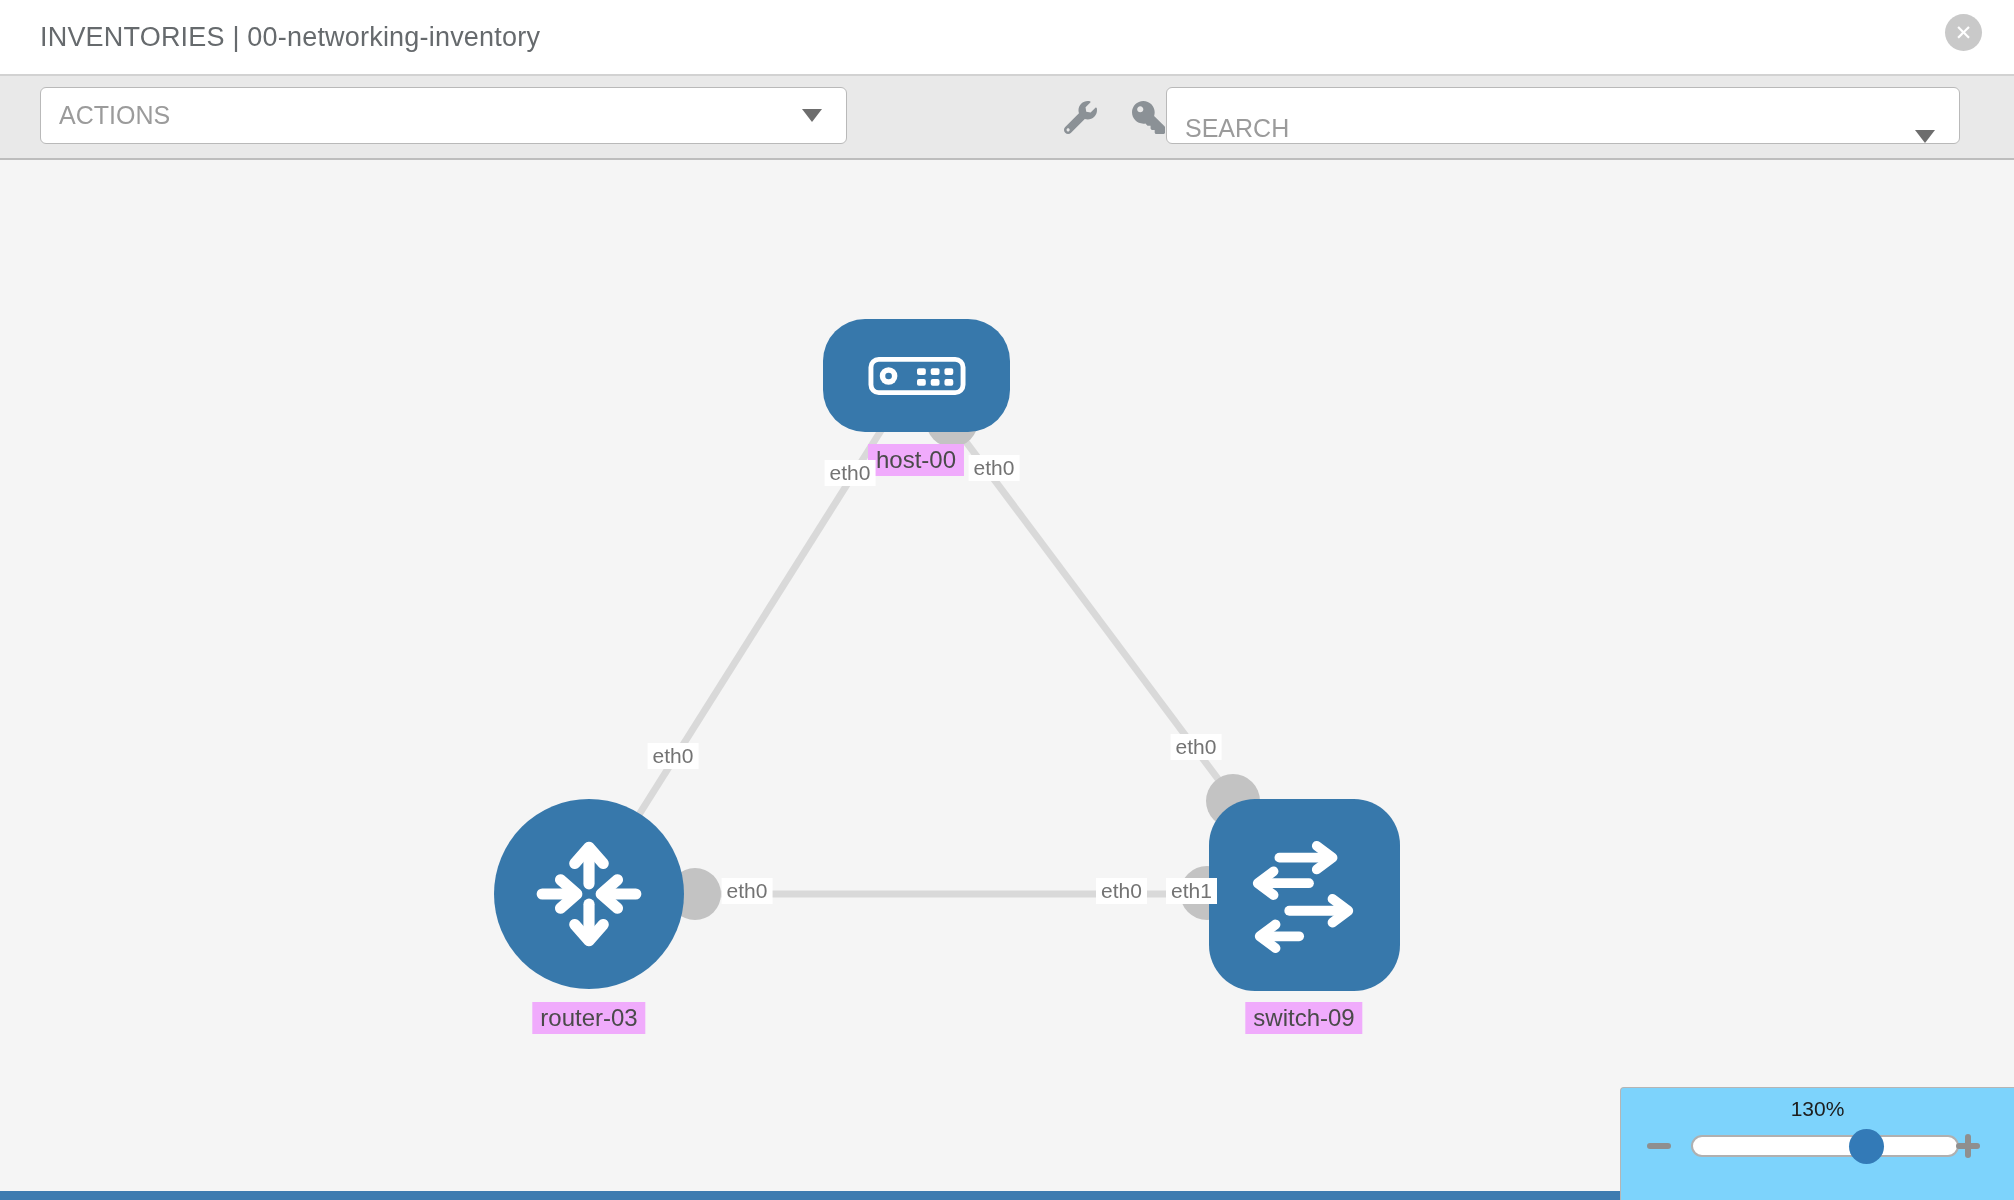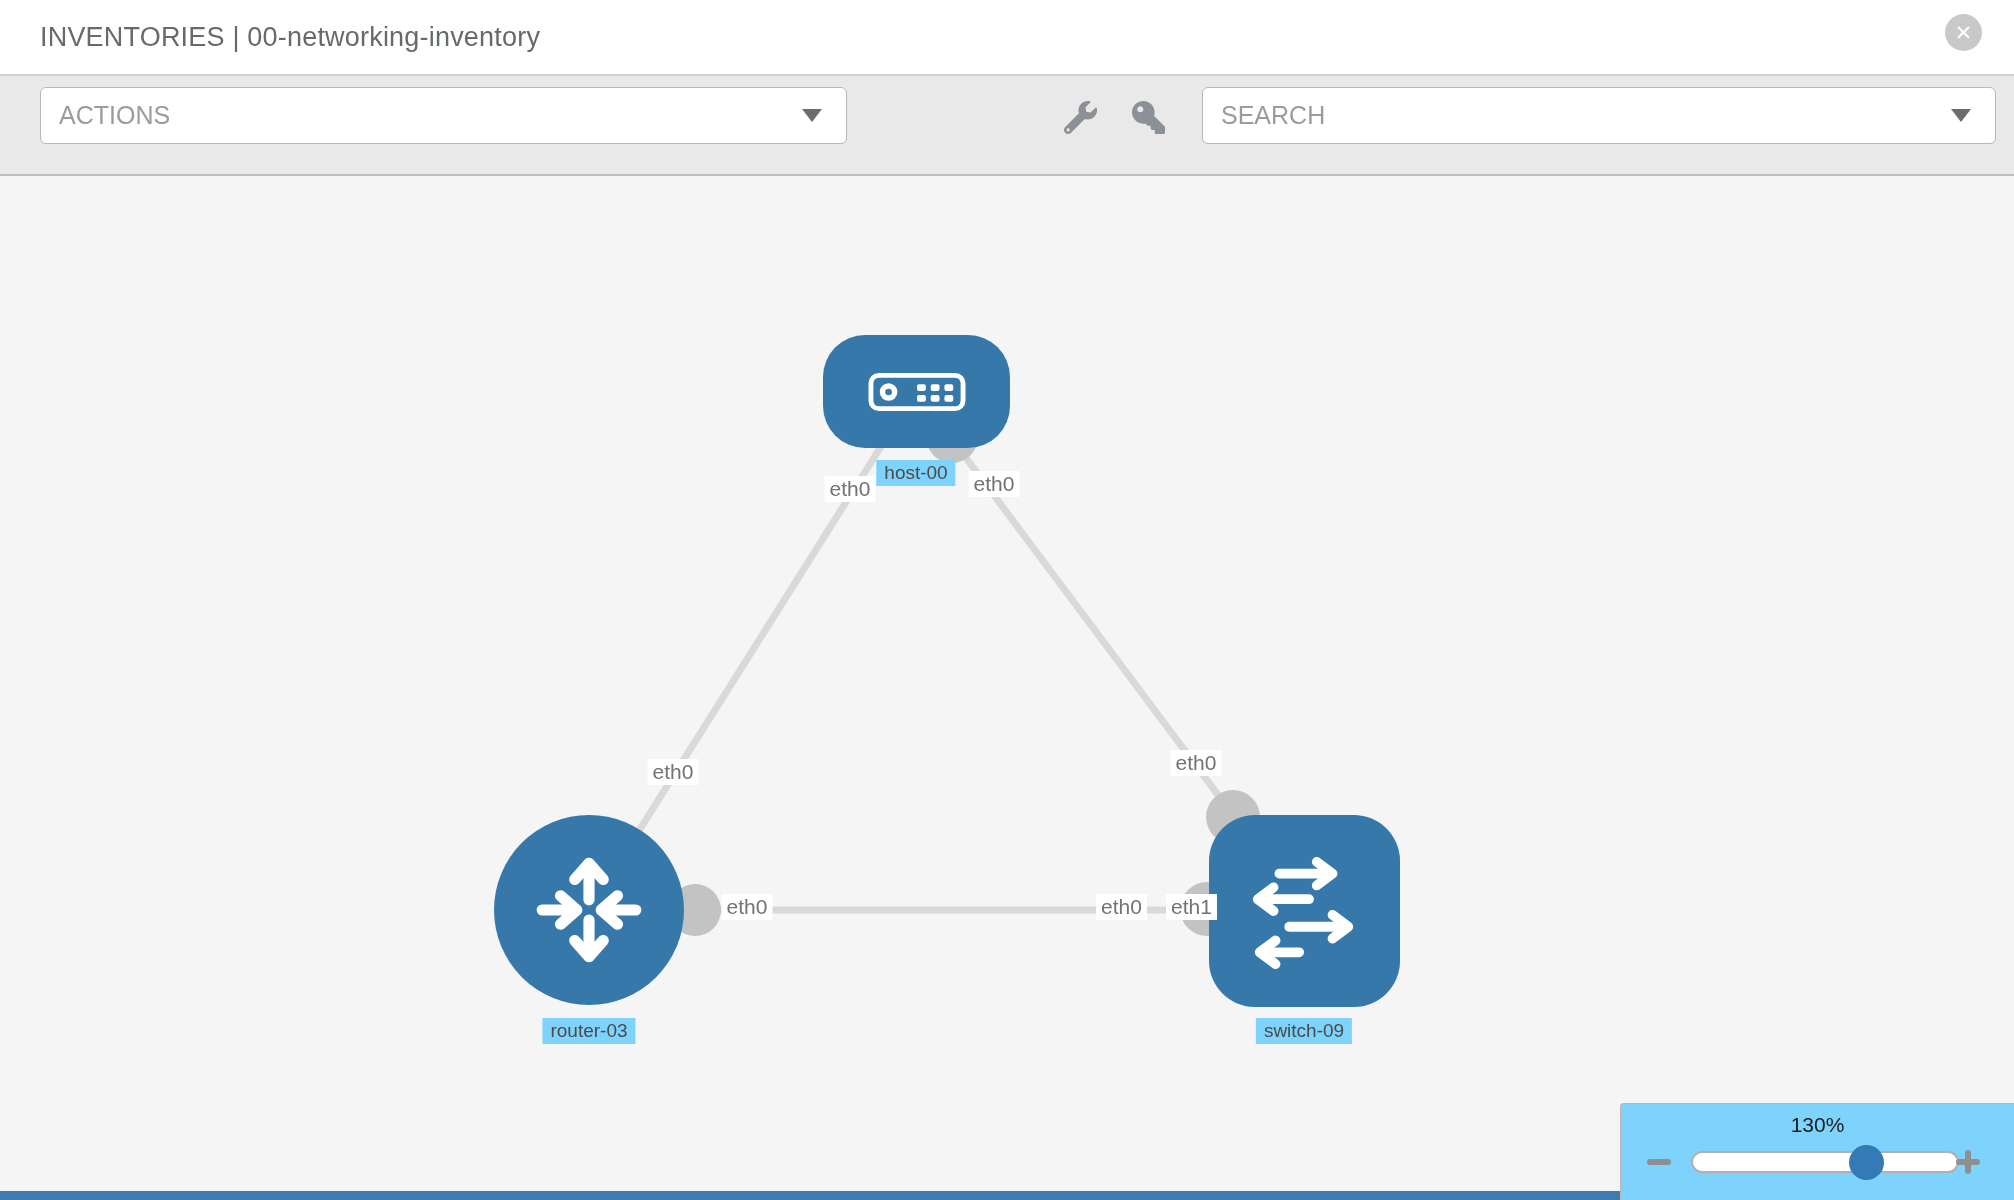--- a/index.html
+++ b/index.html
@@ -10,47 +10,47 @@
 
   
   .header { height:76px; background:#ffffff; border-bottom:2px solid #d2d2d2;
             display:flex; align-items:center; padding-left:40px; position:relative; flex:0 0 auto; }
   .title { font-size:27px; font-weight:normal; color:#666a6d; letter-spacing:.2px; }
   .close-btn { position:absolute; right:32px; top:14px; width:37px; height:37px; border-radius:50%;
                background:#c9c9c9; display:flex; align-items:center; justify-content:center; cursor:pointer; }
   .close-btn span { color:#ffffff; font-size:21px; font-weight:bold; line-height:1; }
 
   
-  .toolbar { height:100px; background:#e9e9e9; border-bottom:2px solid #bdbdbd; position:relative; flex:0 0 auto; }
+  .toolbar { height:84px; background:#e9e9e9; border-bottom:2px solid #bdbdbd; position:relative; flex:0 0 auto; }
   .combo { position:absolute; top:11px; height:57px; background:#ffffff; border:1px solid #b9b9b9;
            border-radius:6px; display:flex; align-items:center; justify-content:space-between;
            padding:0 24px 0 18px; cursor:pointer; }
   .combo .ph { font-size:25px; color:#9b9b9b; }
   .caret { width:0; height:0; border-left:10px solid transparent; border-right:10px solid transparent;
            border-top:13px solid #6d6d6d; }
   .combo-actions { left:40px; width:807px; }
-  .combo-search  { left:1202px; width:794px; }
+  .combo-search  { left:1166px; width:794px;align-items:flex-end; }
   .tool-icon { position:absolute; top:20px; width:44px; height:42px; display:flex;
                align-items:center; justify-content:center; cursor:pointer; }
   .tool-icon svg { fill:#8b9196; }
   .icon-wrench { left:1058px; }
   .icon-key { left:1126px; }
 
   
   .canvas { flex:1 1 auto; position:relative; background:#f5f5f5; overflow:hidden; }
   .links-svg { position:absolute; left:0; top:0; z-index:1; }
 
   .node { position:absolute; background:#3778ab; display:flex; align-items:center;
           justify-content:center; z-index:2; cursor:pointer; }
   .node-host   { left:823px; top:159px; width:187px; height:113px; border-radius:42px; }
   .node-router { left:494px; top:639px; width:190px; height:190px; border-radius:50%; }
   .node-switch { left:1209px; top:639px; width:191px; height:192px; border-radius:46px; }
 
-  .node-label { position:absolute; transform:translateX(-50%); background:#7dd3fc; color:#4a4a4a;
-                font-size:19px; padding:2px 8px; z-index:3; white-space:nowrap; }
+  .node-label { position:absolute; transform:translateX(-50%); background:#f0abfc; color:#4a4a4a;
+                font-size:24px; padding:2px 8px; z-index:3; white-space:nowrap; }
   .port-label { position:absolute; background:#ffffff; color:#737373; font-size:21px;
                 padding:1px 5px; z-index:3; white-space:nowrap; }
   .centered { transform:translateX(-50%); }
 
   
   .zoom-panel { position:absolute; left:1620px; top:927px; width:394px; height:117px;
                 background:#7dd3fc; border:1px solid #b5b5b5; border-right:none; border-bottom:none;
                 border-top-left-radius:4px; z-index:5; }
   .zoom-percent { text-align:center; margin-top:9px; font-size:21px; color:#1d1d1d; }
   .zoom-row { position:relative; height:50px; margin-top:6px; }

